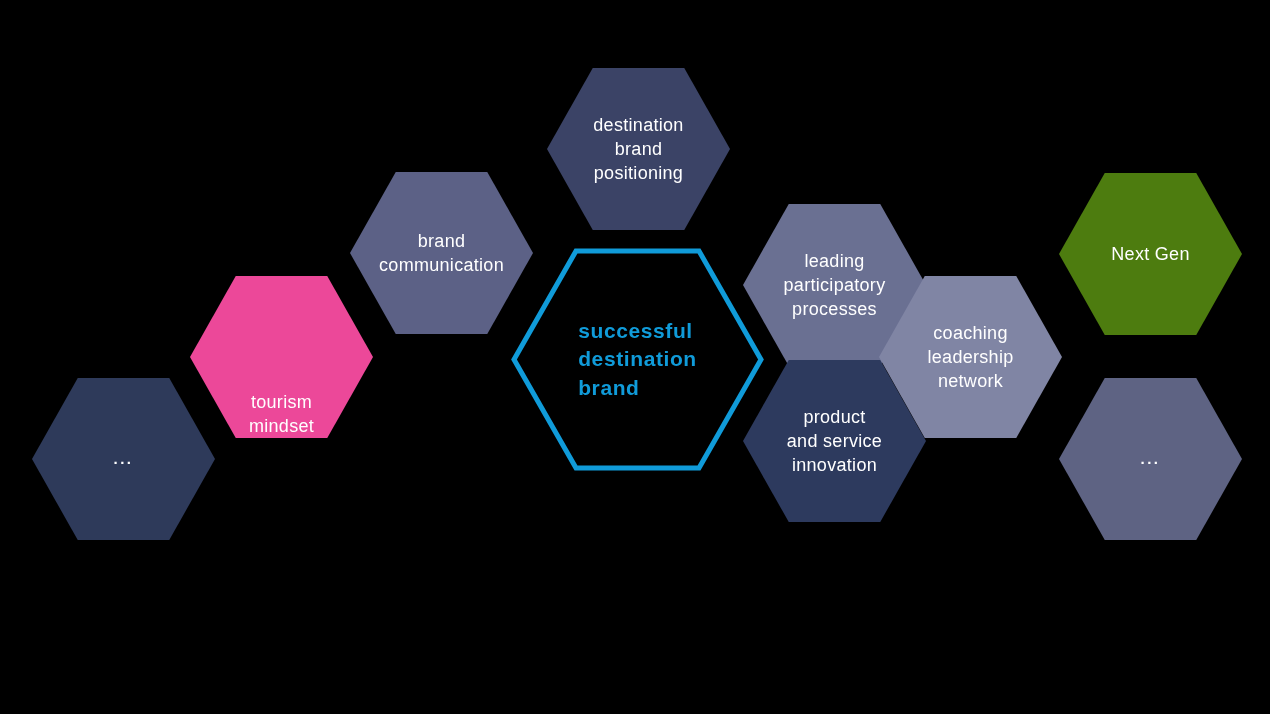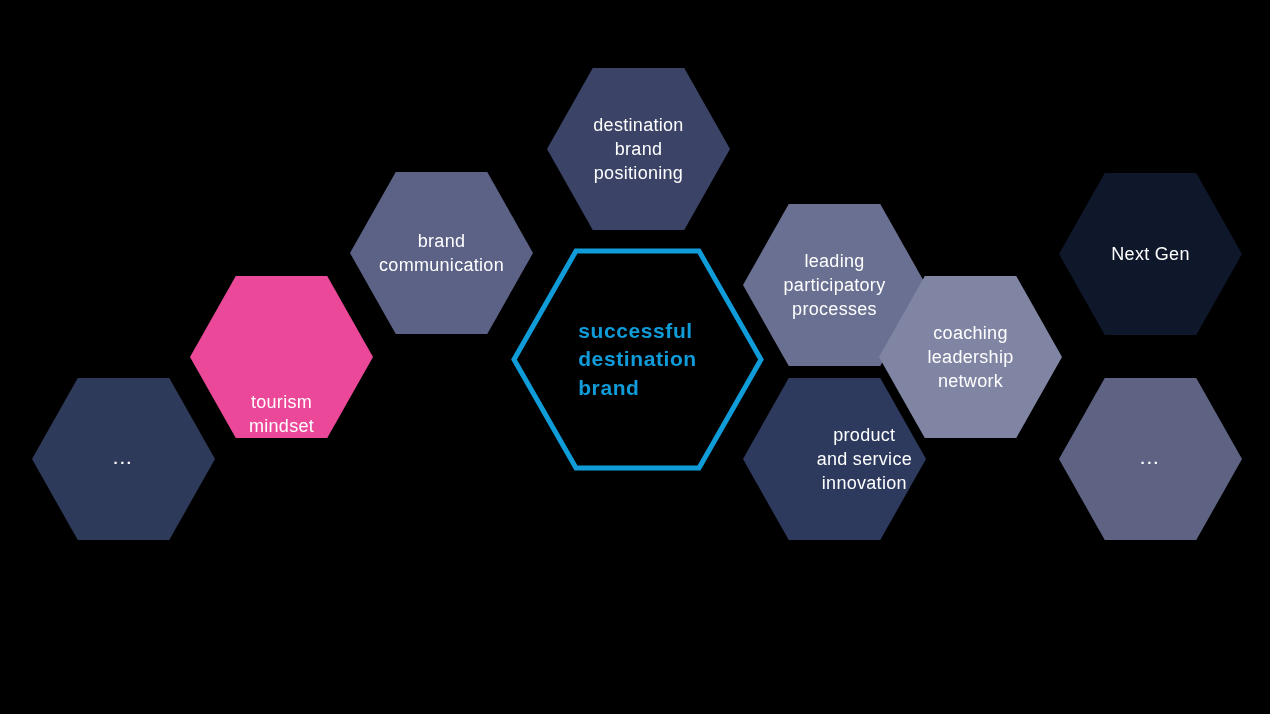--- a/index.html
+++ b/index.html
@@ -40,21 +40,21 @@
   }
   
   .hex-kpi        { left:   32px; top: 174px; }
   .hex-dots-left  { left:   32px; top: 378px; }
   .hex-tourism    { left:  190px; top: 276px; }
   .hex-brandcomm  { left:  350px; top: 172px; }
   .hex-value      { left:  352px; top: 378px; }
   .hex-destpos    { left:  547px; top:  68px; }
   .hex-guest      { left:  549px; top: 485px; }
   .hex-leading    { left:  743px; top: 172px; margin-top: 32px; }
-  .hex-product    { left:  743px; top: 378px; justify-content: flex-end; }
+  .hex-product    { left:  743px; top: 360px; }
   .hex-coaching   { left:  879px; top: 276px; }
   .hex-nextgen    { left: 1059px; top: 173px; }
   .hex-dots-right { left: 1059px; top: 378px; }
 
   .hex-center {
     position: absolute;
     left: 511px;
     top: 246px;
     width: 253px;
     height: 227px;
@@ -117,21 +117,21 @@
 and service
 innovation</span>
   </div>
 
   <div class="hex hex-coaching" style="background-color: rgb(128, 133, 164);">
     <span class="hex-label">coaching
 leadership
 network</span>
   </div>
 
-  <div class="hex hex-nextgen" style="background-color: #0f172a;">
+  <div class="hex hex-nextgen" style="background-color: #4d7c0f;">
     <span class="hex-label">Next Gen</span>
   </div>
 
   <div class="hex hex-dots-right dots" style="background-color: rgb(94, 99, 131);">
     <span class="hex-label">...</span>
   </div>
 
   <div class="hex-center">
     <svg viewBox="0 0 253 227">
       <polygon points="3,113.5 65,5 188,5 250,113.5 188,222 65,222" fill="none" stroke-width="5" stroke-linejoin="miter" style="stroke: rgb(16, 155, 217);"></polygon>

